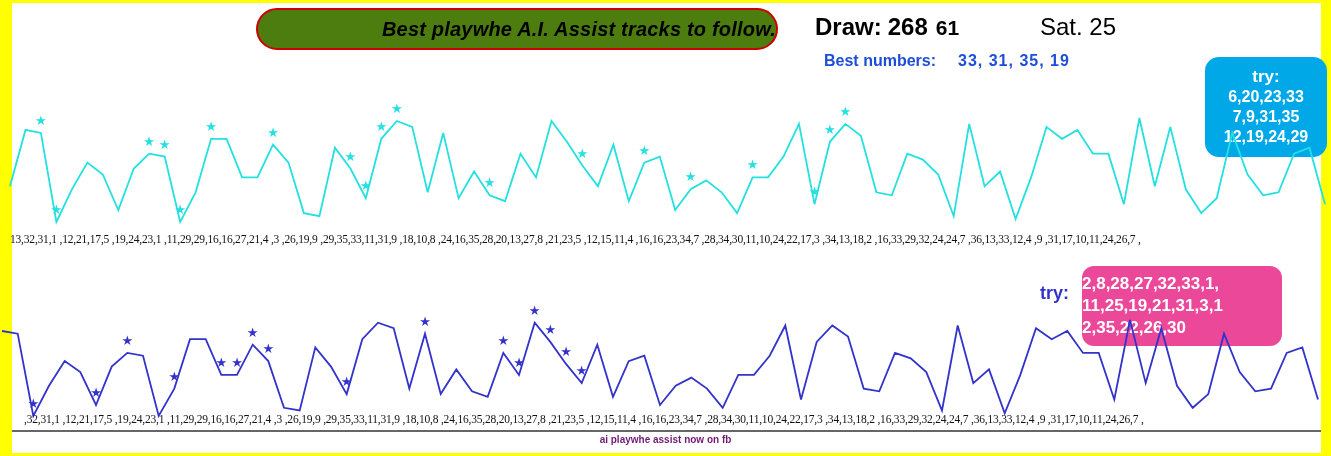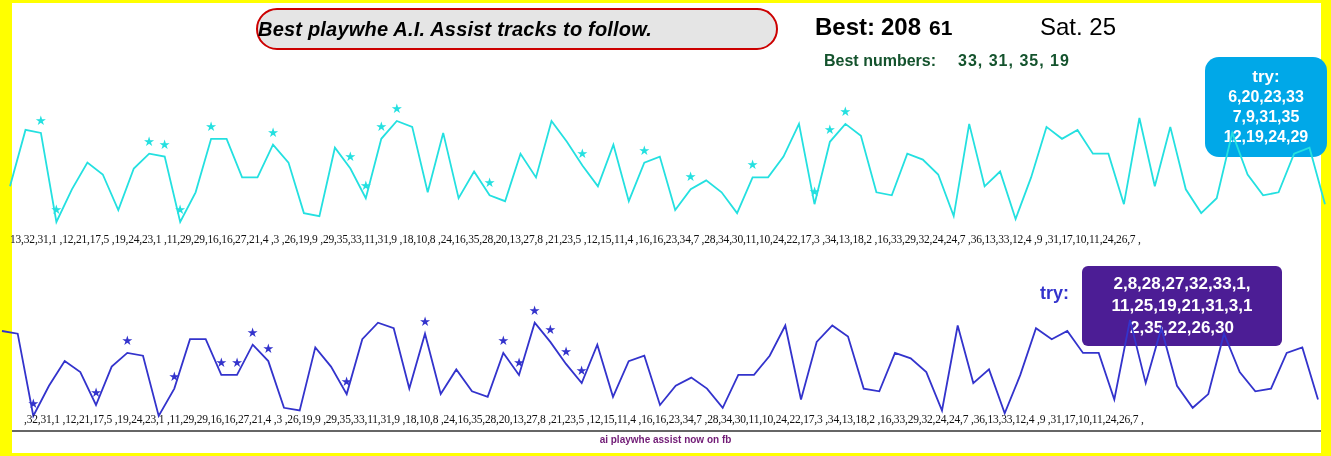--- a/index.html
+++ b/index.html
@@ -18,40 +18,40 @@
     border-top:3px solid #ffff00;
     border-bottom:3px solid #ffff00;
     background:#ffffff;
   }
   #stage{position:absolute;left:0;top:0;width:1331px;height:456px;}
 
   
   .title-banner{
     position:absolute;left:256px;top:8px;width:518px;height:38px;
     border:2px solid #cc0000;border-radius:22px;
-    background:#e5e5e5;
-    display:flex;align-items:center;justify-content:flex-start;
+    background:#4d7c0f;
+    display:flex;align-items:center;justify-content:flex-end;
   }
   .title-banner span{
     font-size:20px;font-weight:bold;font-style:italic;color:#000;
     white-space:nowrap;letter-spacing:0.2px;
   }
   .draw-line{
     position:absolute;left:815px;top:13px;
     font-size:24px;font-weight:bold;color:#000;white-space:nowrap;
   }
   .draw-line .draw-no{margin-left:6px;}
   .draw-line .draw-sub{font-size:21px;margin-left:8px;}
   .day-label{
     position:absolute;left:1040px;top:13px;
     font-size:24px;font-weight:normal;color:#000;white-space:nowrap;
   }
   .best-row{
     position:absolute;left:824px;top:52px;
-    font-size:16px;font-weight:bold;color:#14532d;white-space:nowrap;
+    font-size:16px;font-weight:bold;color:#1d4ed8;white-space:nowrap;
   }
   .best-row .bn-values{margin-left:22px;letter-spacing:1px;}
 
   
   .try-box-cyan{
     position:absolute;left:1205px;top:57px;width:122px;height:100px;
     background:#00a8e8;border-radius:14px;
     display:flex;flex-direction:column;align-items:center;justify-content:center;
     box-sizing:border-box;padding:3px 4px;
   }
@@ -59,22 +59,22 @@
     color:#ffffff;font-size:16px;font-weight:bold;line-height:20px;white-space:nowrap;
   }
   .try-box-cyan .tb-head{font-size:17px;}
 
   .try-label-blue{
     position:absolute;left:1040px;top:283px;
     font-size:18px;font-weight:bold;color:#3333cc;
   }
   .try-box-blue{
     position:absolute;left:1082px;top:266px;width:200px;height:80px;
-    background:#4c1d95;border-radius:6px;
-    display:flex;flex-direction:column;align-items:center;justify-content:center;
+    background:#ec4899;border-radius:12px;
+    display:flex;flex-direction:column;align-items:flex-start;justify-content:center;
     box-sizing:border-box;
   }
   .try-box-blue div{
     color:#ffffff;font-size:17px;font-weight:bold;line-height:22px;white-space:nowrap;
   }
 
   
   .chart{position:absolute;left:0;}
   #chart-cyan{top:100px;width:1331px;height:130px;}
   #chart-blue{top:300px;width:1331px;height:125px;}
@@ -98,21 +98,21 @@
 <body>
 
 <div id="frame"></div>
 <div id="stage">
 
   <div class="title-banner">
     <span>Best playwhe A.I. Assist tracks to follow.</span>
   </div>
 
   <div class="draw-line">
-    <span>Best:</span><span class="draw-no">208</span><span class="draw-sub">61</span>
+    <span>Draw:</span><span class="draw-no">268</span><span class="draw-sub">61</span>
   </div>
 
   <div class="day-label">Sat. 25</div>
 
   <div class="best-row">
     <span>Best numbers:</span><span class="bn-values">33,  31, 35,  19</span>
   </div>
 
   <div class="try-box-cyan">
     <div class="tb-head">try:</div>

